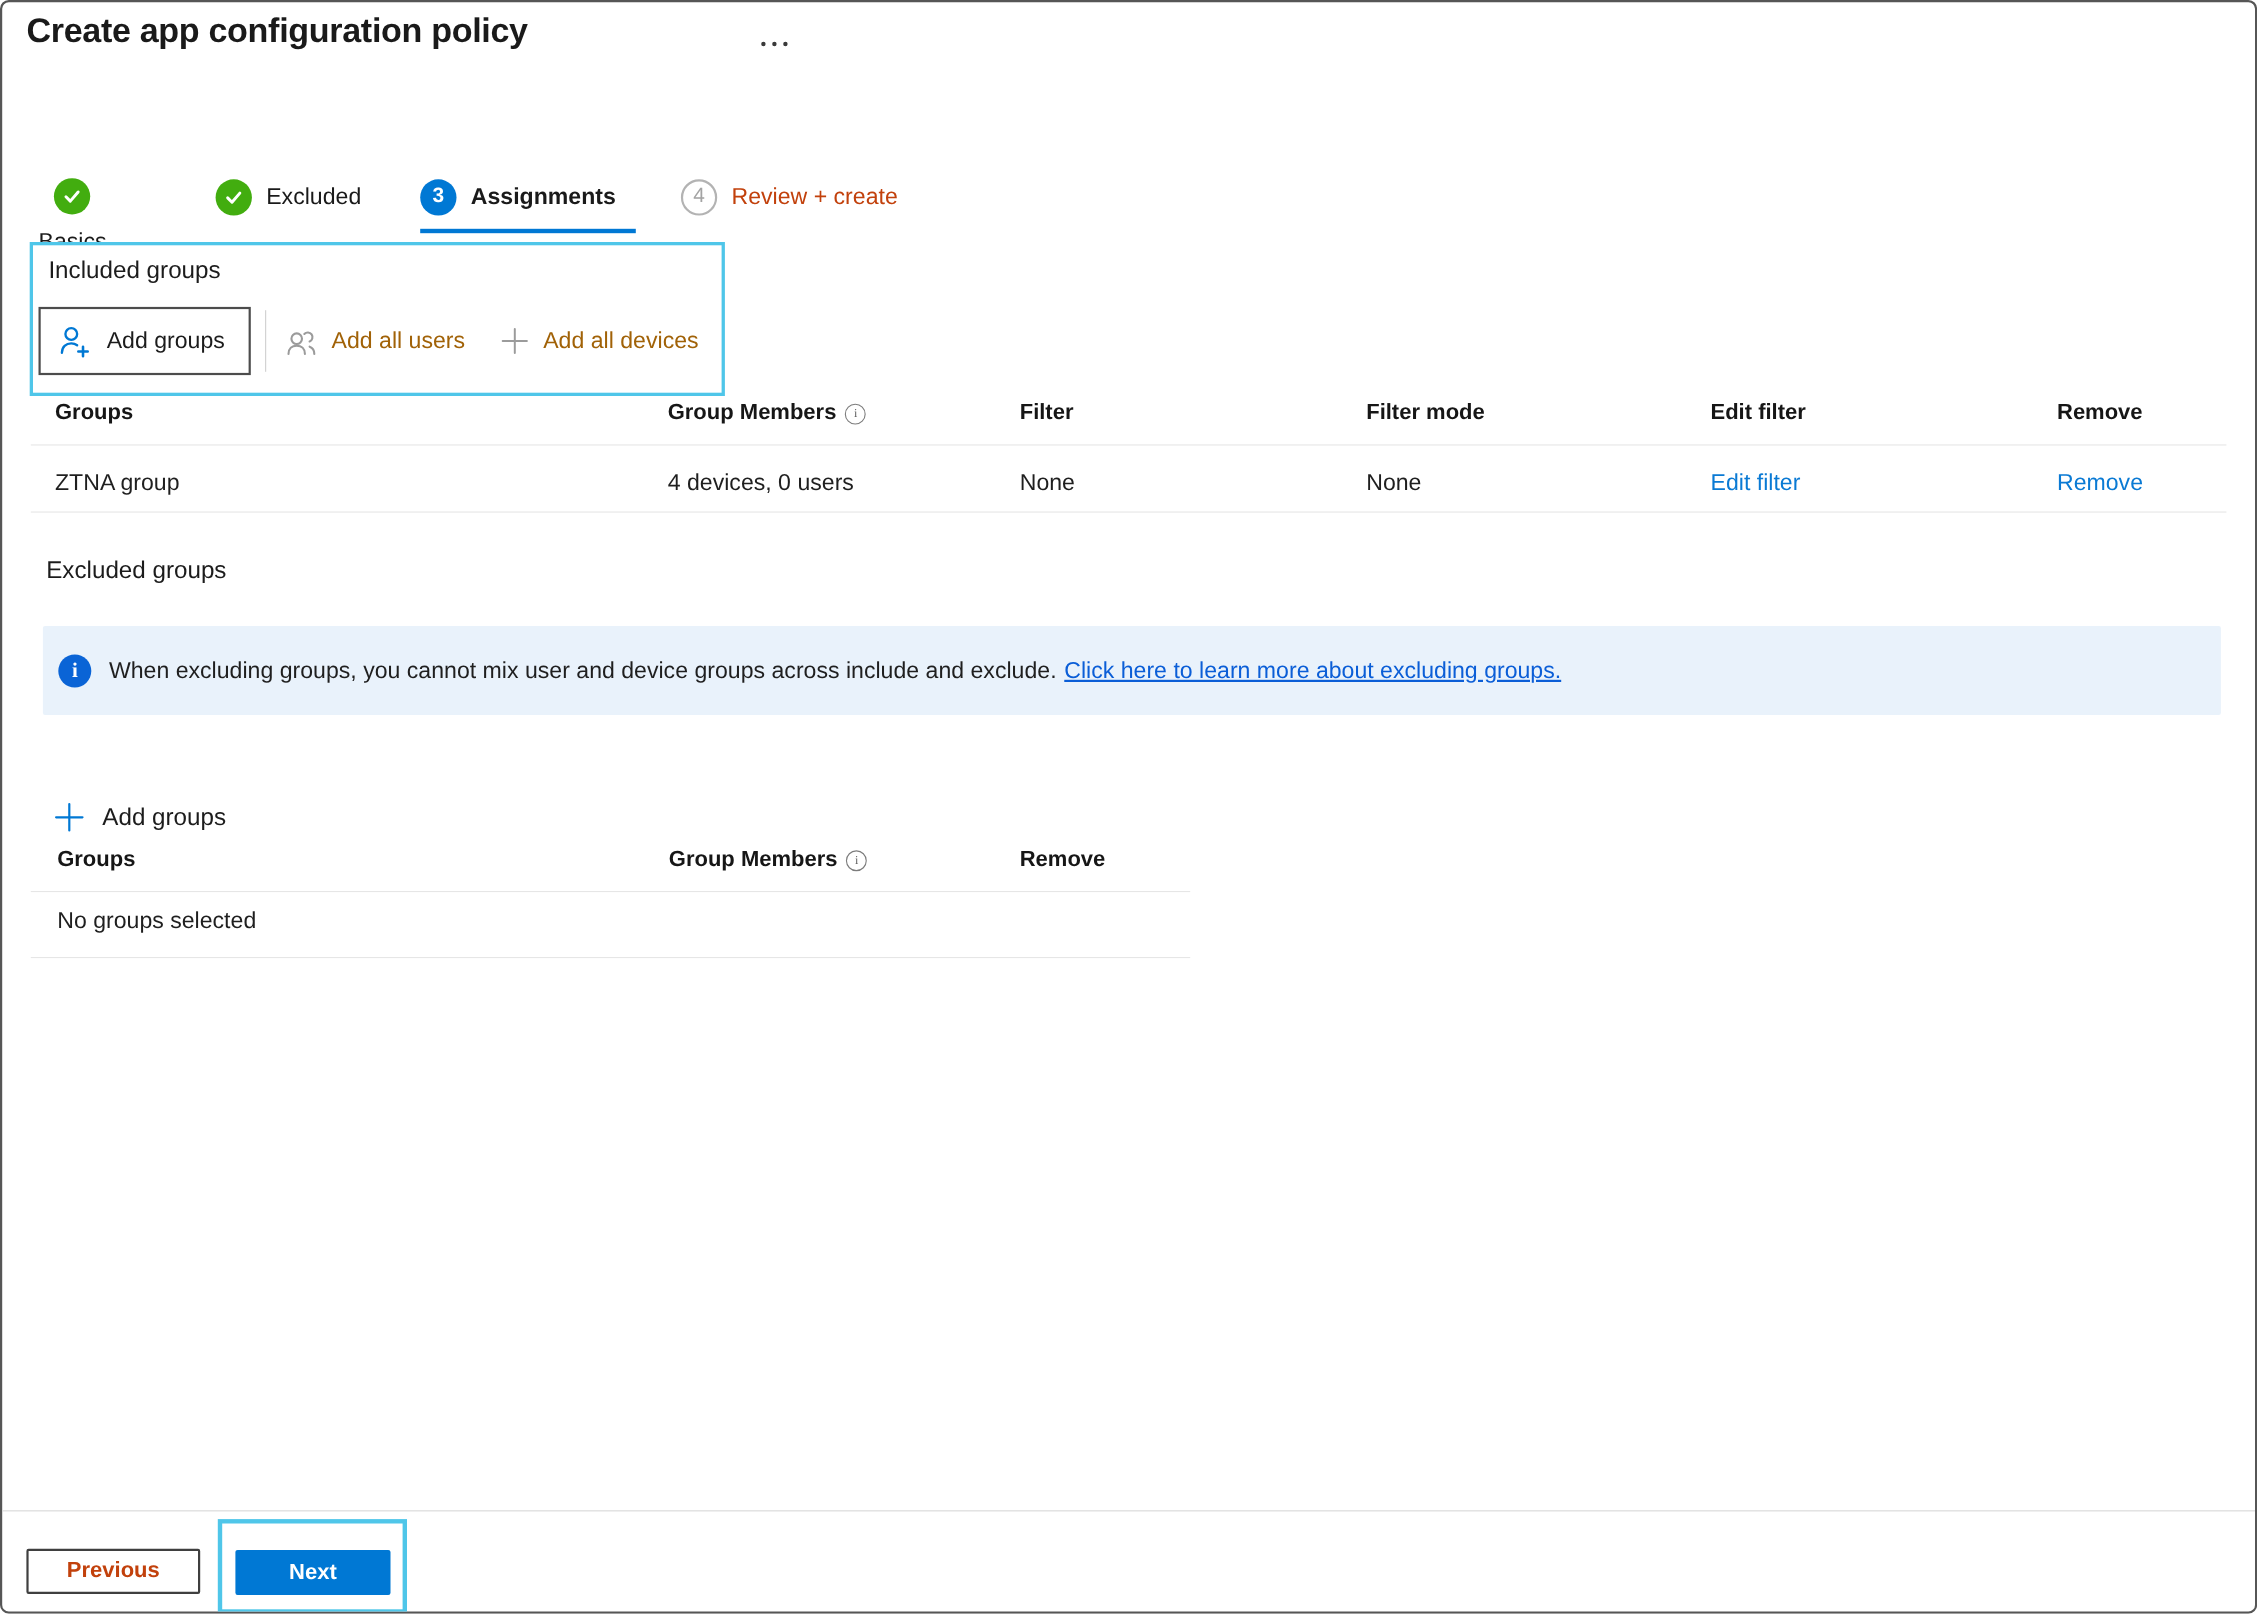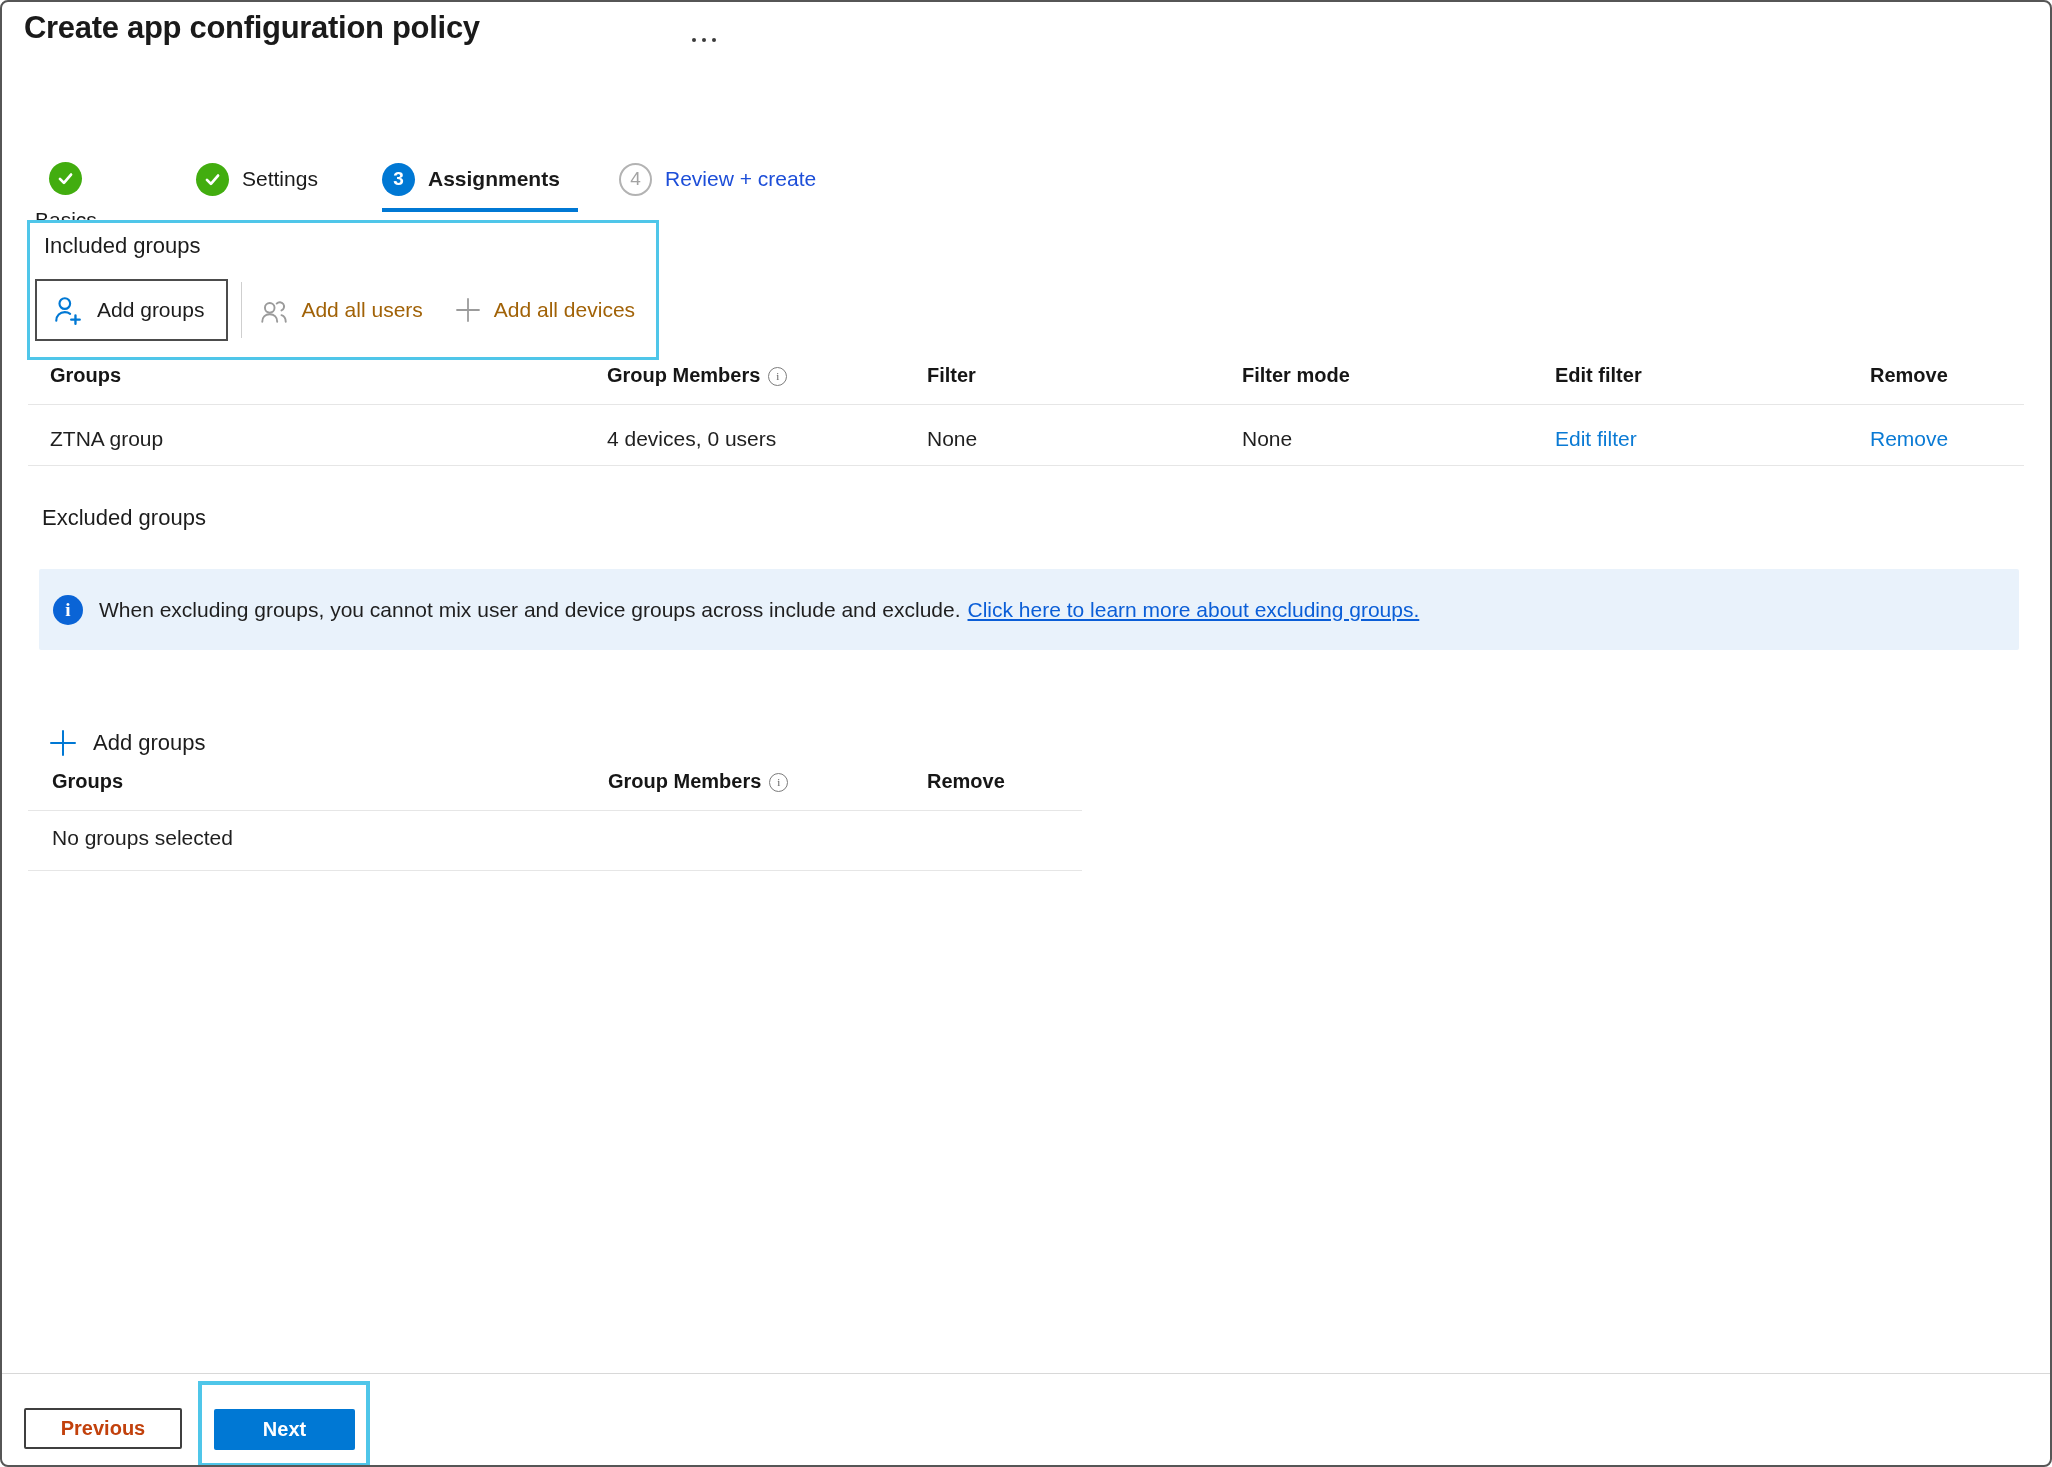--- a/index.html
+++ b/index.html
@@ -14,21 +14,21 @@
   .more-dots{left:690px;top:36px;display:flex;gap:6px;cursor:pointer;}
   .more-dots i{width:4px;height:4px;border-radius:50%;background:#3a3a3a;display:block;}
   
   .step{top:160px;height:34px;display:flex;align-items:center;gap:13px;font-size:21px;}
   .step-circle{width:33px;height:33px;border-radius:50%;display:flex;align-items:center;justify-content:center;box-sizing:border-box;flex:none;}
   .step-circle.complete{background:#42ad0f;}
   .step-circle.active{background:#0078d4;color:#fff;font-size:19px;font-weight:700;}
   .step-circle.upcoming{border:2px solid #b3b3b3;color:#a3a3a3;font-size:19px;}
   .step-label{color:#1a1a1a;}
   .step.active .step-label{font-weight:700;}
-  .step.upcoming .step-label{color:#1d4ed8;}
+  .step.upcoming .step-label{color:#c2410c;}
   .tab-underline{left:380px;top:206px;width:196px;height:4px;background:#0078d4;}
   
   .included-box{left:25px;top:218px;width:632px;height:140px;border:3px solid #4fc6e9;box-sizing:border-box;background:#fff;}
   .included-heading{position:absolute;left:14px;top:10px;font-size:22px;color:#1c1c1c;}
   .toolbar{position:absolute;left:5px;top:56px;display:flex;align-items:center;}
   .btn-add-groups{display:inline-flex;align-items:center;gap:13px;height:62px;padding:0 22px 0 15px;
     border:2px solid #4c4c4c;background:#fff;font-size:21px;color:#1c1c1c;box-sizing:border-box;cursor:pointer;font-family:inherit;}
   .v-sep{width:1px;height:56px;background:#cfcfcf;margin-left:13px;}
   .toolbar-item{display:inline-flex;align-items:center;gap:11px;font-size:21px;color:#a16207;margin-left:16px;cursor:default;}
   .toolbar-item.devices{margin-left:30px;}
@@ -79,21 +79,21 @@
         </svg>
     </span>
     <span class="step-label">Basics</span>
   </div>
   <div class="abs step complete" style="left:194px;">
     <span class="step-circle complete">
       <svg viewBox="0 0 24 24" width="19" height="19">
           <path d="M5 12.5 L10 17.5 L19 7" fill="none" stroke="#fff" stroke-width="3.4" stroke-linecap="round" stroke-linejoin="round"></path>
         </svg>
     </span>
-    <span class="step-label">Settings</span>
+    <span class="step-label">Excluded</span>
   </div>
   <div class="abs step active" style="left:380px;">
     <span class="step-circle active">3</span>
     <span class="step-label">Assignments</span>
   </div>
   <div class="abs step upcoming" style="left:617px;">
     <span class="step-circle upcoming">4</span>
     <span class="step-label">Review + create</span>
   </div>
   <div class="abs tab-underline"></div>

